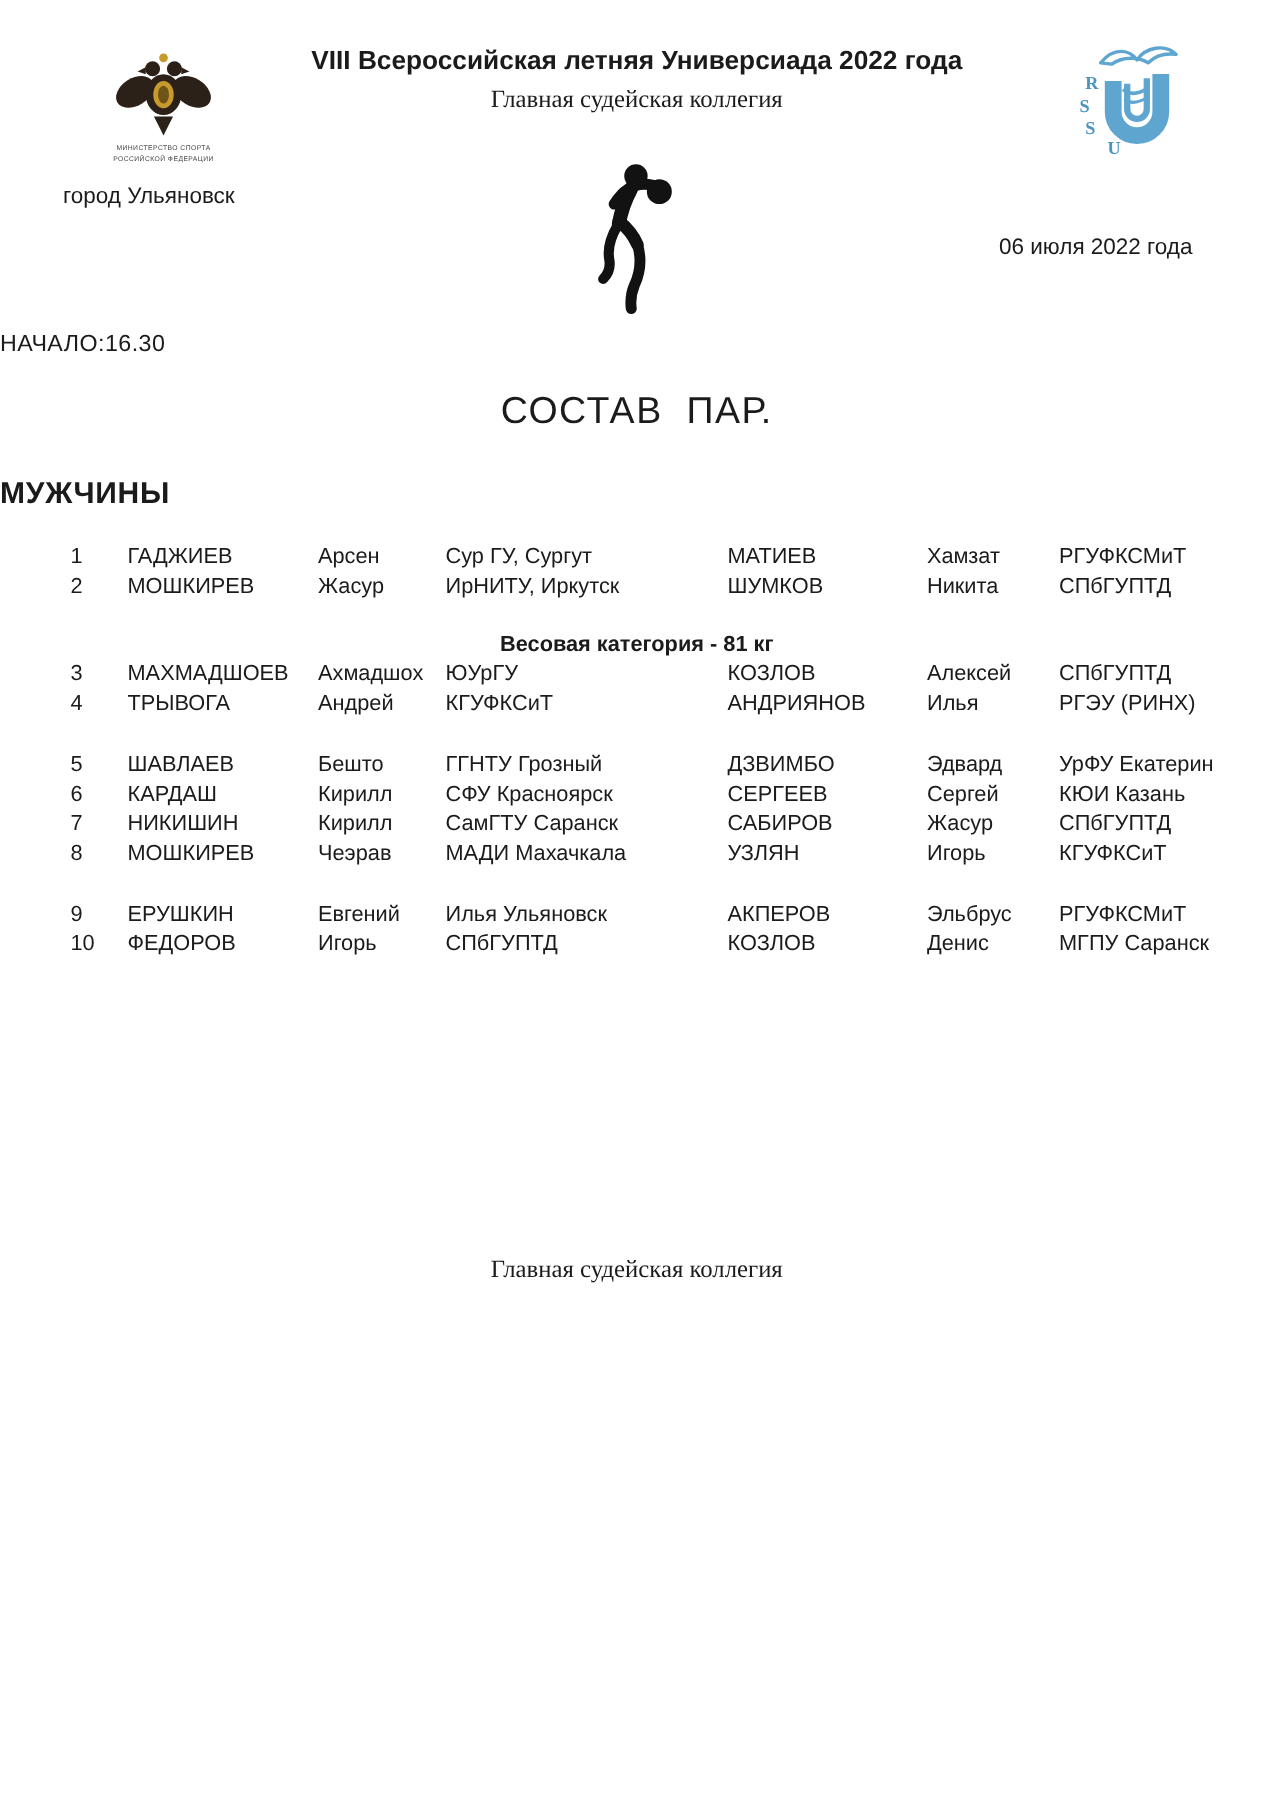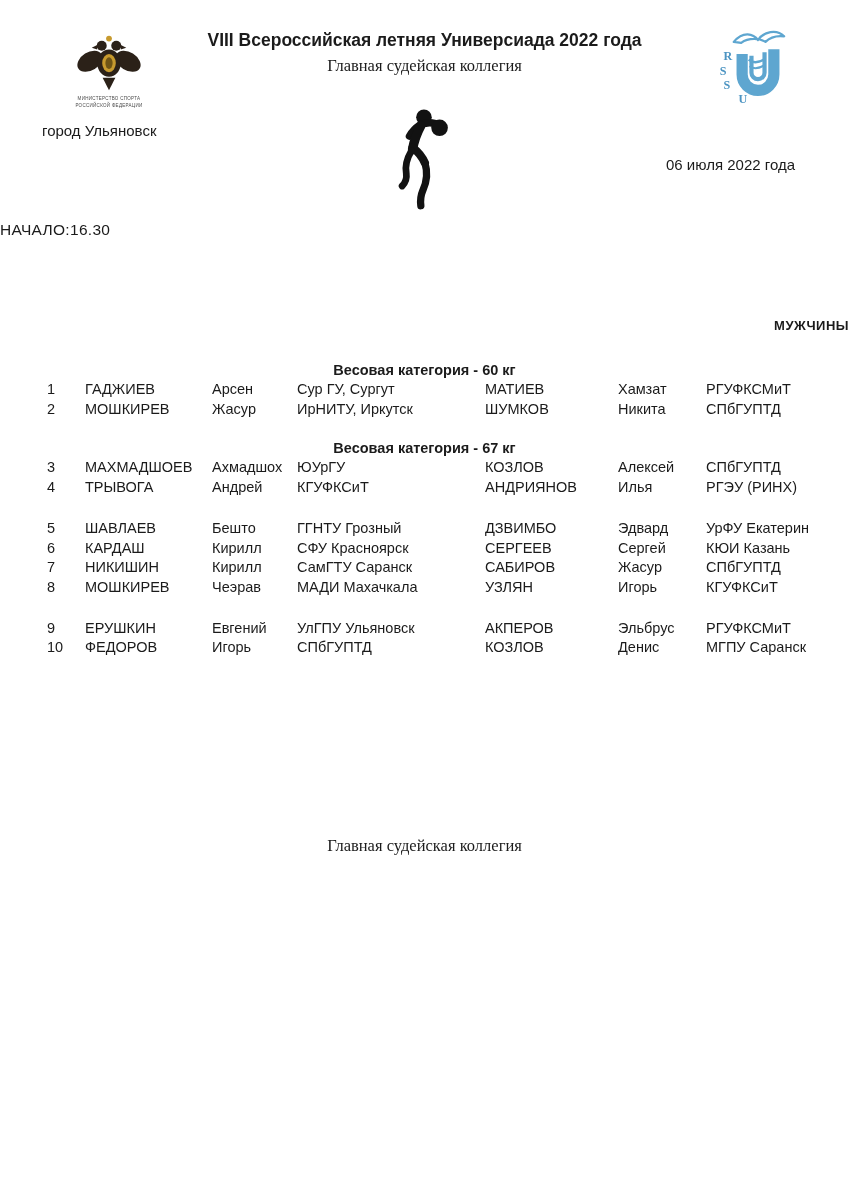--- a/index.html
+++ b/index.html
@@ -32,21 +32,21 @@
   .start-time {
     position:absolute; top:221px; left:0; right:0;
     text-align:left; font-size:15.5px; letter-spacing:.3px;
   }
   .doc-title {
     position:absolute; top:260px; left:0; right:0;
     text-align:center; font-size:25px; white-space:pre; letter-spacing:1px;
   }
   .gender-heading {
     position:absolute; top:318px; left:0; right:0;
-    text-align:right; font-size:13px; font-weight:bold; letter-spacing:.5px;
+    text-align:left; font-size:20px; font-weight:bold; letter-spacing:.5px;
   }
 
   
   .pairs { position:absolute; top:362px; left:0; right:0; }
   .section { margin-bottom:21px; }
   .section-title {
     text-align:center; font-weight:bold; font-size:14.5px;
     white-space:pre; margin-bottom:2px;
   }
   .pair-row {
@@ -120,25 +120,25 @@
         <circle cx="49" cy="19" r="8" fill="#121212" stroke="none"></circle>
         <path d="M31,17 Q25,28 23,40" stroke-width="9"></path>
         <path d="M23,38 Q31,44 35,53" stroke-width="8"></path>
         <path d="M35,53 Q39,66 33,79 Q30,86 31,94" stroke-width="7"></path>
         <path d="M22,41 Q15,53 17,63 Q18,70 13,75" stroke-width="6.5"></path>
       </g>
     </svg>
   </div>
 
   <div class="start-time">НАЧАЛО:16.30</div>
+  <div class="doc-title">СОСТАВ  ПАР.</div>
   <div class="gender-heading">МУЖЧИНЫ</div>
 
   <div class="pairs">
   <div class="section">
-    <div class="section-title">Весовая категория - 60 кг</div>
     <div>
   <div class="pair-row">
     <span>1</span>
     <span>ГАДЖИЕВ</span>
     <span>Арсен</span>
     <span>Сур ГУ, Сургут</span>
     <span>МАТИЕВ</span>
     <span>Хамзат</span>
     <span>РГУФКСМиТ</span>
   </div>
@@ -149,21 +149,21 @@
     <span>Жасур</span>
     <span>ИрНИТУ, Иркутск</span>
     <span>ШУМКОВ</span>
     <span>Никита</span>
     <span>СПбГУПТД</span>
   </div>
 </div>
   </div>
 
   <div class="section">
-    <div class="section-title">Весовая категория - 67 кг</div>
+    <div class="section-title">Весовая категория - 81 кг</div>
     <div>
   <div class="pair-row">
     <span>3</span>
     <span>МАХМАДШОЕВ</span>
     <span>Ахмадшох</span>
     <span>ЮУрГУ</span>
     <span>КОЗЛОВ</span>
     <span>Алексей</span>
     <span>СПбГУПТД</span>
   </div>
@@ -223,21 +223,21 @@
   </div>
 </div>
   </div>
 
   <div class="section">
     <div>
   <div class="pair-row">
     <span>9</span>
     <span>ЕРУШКИН</span>
     <span>Евгений</span>
-    <span>УлГПУ Ульяновск</span>
+    <span>Илья Ульяновск</span>
     <span>АКПЕРОВ</span>
     <span>Эльбрус</span>
     <span>РГУФКСМиТ</span>
   </div>
 
   <div class="pair-row">
     <span>10</span>
     <span>ФЕДОРОВ</span>
     <span>Игорь</span>
     <span>СПбГУПТД</span>

